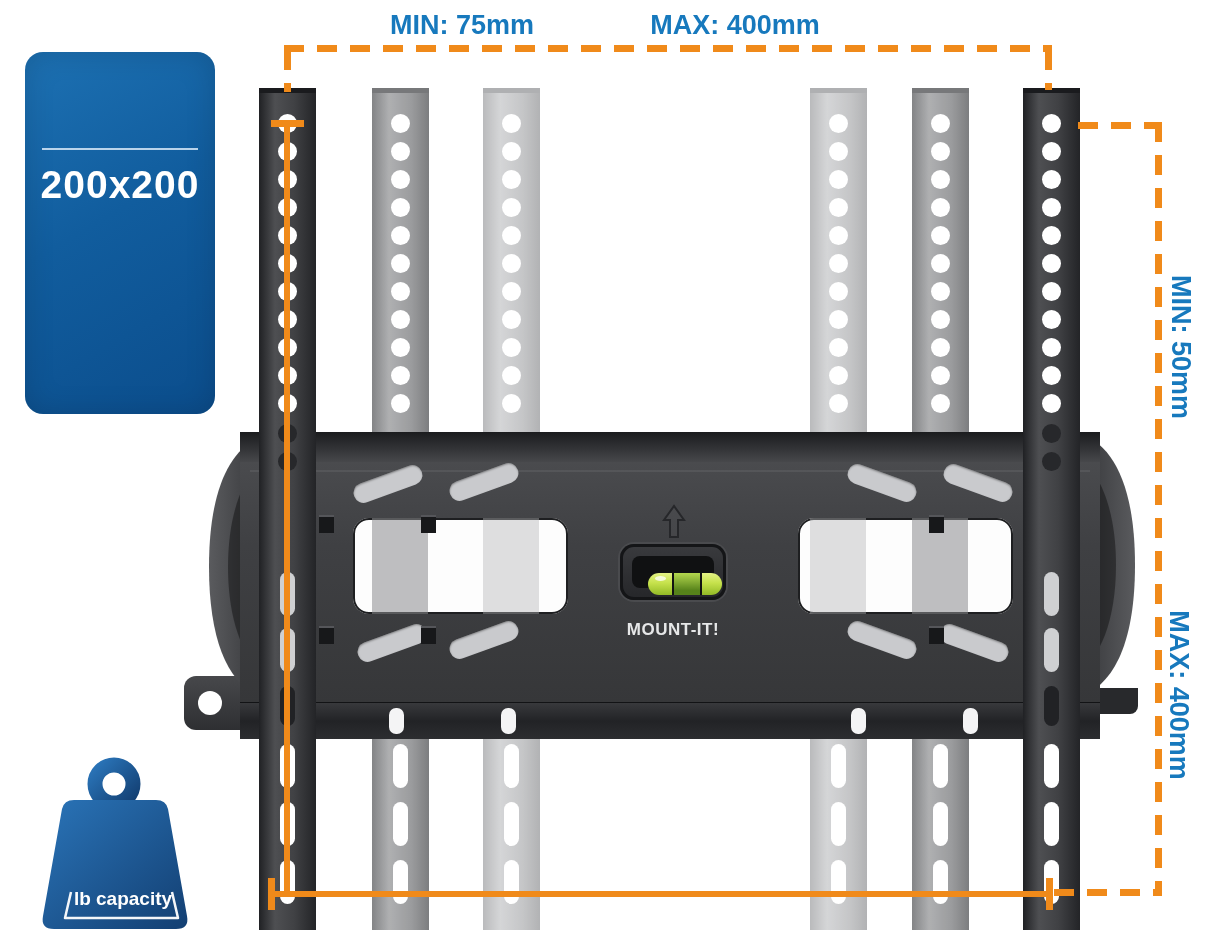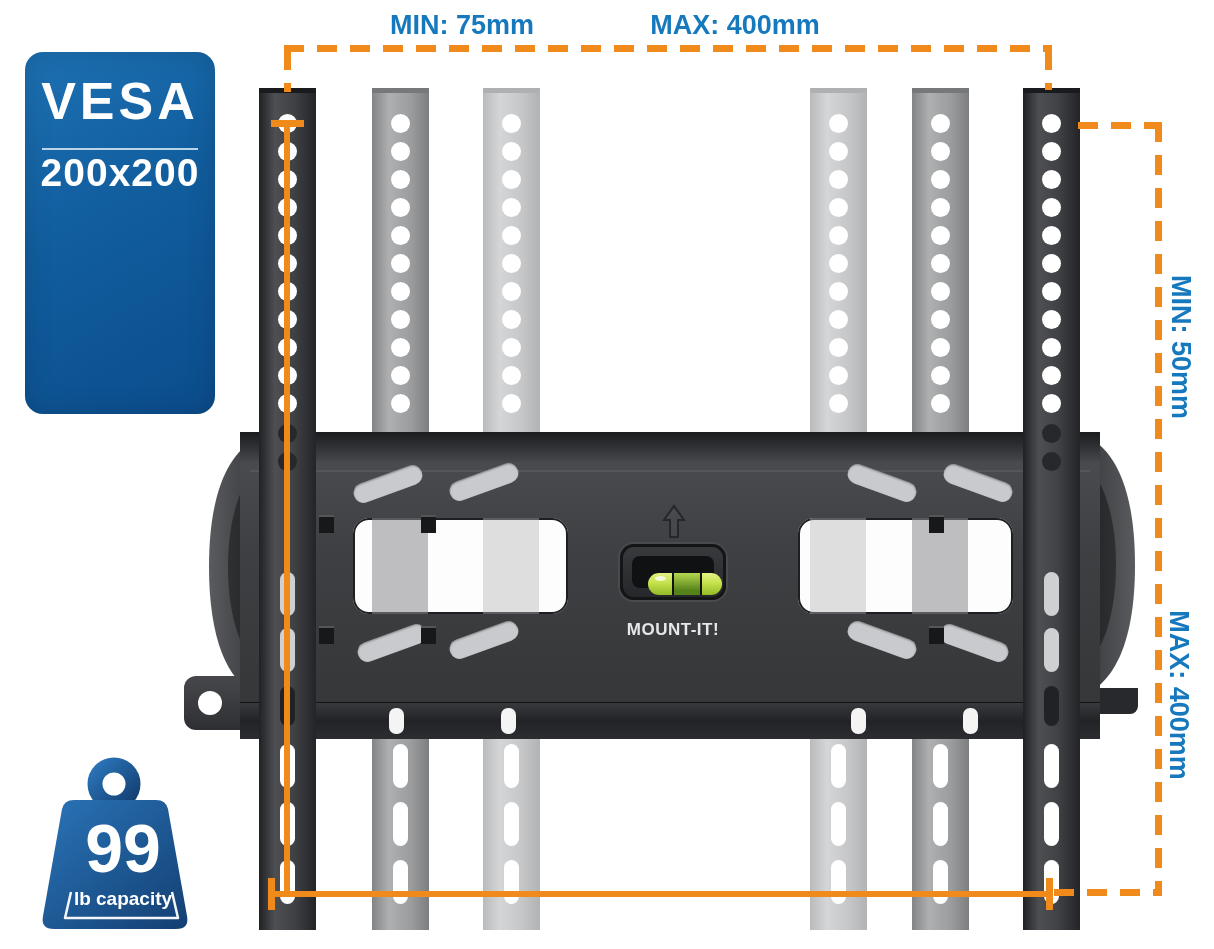--- a/index.html
+++ b/index.html
@@ -109,23 +109,22 @@
     font-size:68px;font-weight:bold;line-height:68px;z-index:22;}
   .weight-unit{left:38px;top:888px;width:170px;text-align:center;color:#fff;
     font-size:19px;font-weight:bold;z-index:22;}
 </style>
 </head>
 <body>
 
 <div id="canvas">
 
   <div class="abs vesa-panel">
-    <div class="abs vesa-title">VESA</div>
     <div class="abs vesa-divider"></div>
-    <div class="abs vesa-size" style="top:98px">200x200</div>
+    <div class="abs vesa-size" style="top:110px">200x200</div>
   </div>
 
   <div class="abs dim-label ctr" style="left:462px;top:10px">MIN: 75mm</div>
   <div class="abs dim-label ctr" style="left:735px;top:10px">MAX: 400mm</div>
 
   <div class="abs dim-label rot" style="left:1180px;top:347px">MIN: 50mm</div>
   <div class="abs dim-label rot" style="left:1178px;top:695px">MAX: 400mm</div>
 
   <div class="abs rail dark" style="left:259px">
       <div class="hole" style="top: 20.5px;"></div>
@@ -318,21 +317,20 @@
     <defs>
         <linearGradient id="wbg" x1="0" y1="0" x2="1" y2="1">
       <stop offset="0" stop-color="#2a74b8"></stop>
           <stop offset="1" stop-color="#133f72"></stop>
     </linearGradient>
       </defs>
     <circle cx="76" cy="42" r="19" fill="none" stroke="url(#wbg)" stroke-width="15"></circle>
     <path d="M36 58 L118 58 Q128 58 130 67 L149 174 Q151.5 187 138 187 L16 187 Q2.5 187 5 174 L24 67 Q26 58 36 58 Z" fill="url(#wbg)"></path>
     <path d="M33 150 L27 176 L140 176 L134 150" fill="none" stroke="#ffffff" stroke-width="2.5" stroke-linejoin="round" opacity=".95"></path>
   </svg>
-  <div class="abs weight-num">99</div>
   <div class="abs weight-unit">lb capacity</div>
 
   <div class="abs dash-h" style="left:284px;top:45px;width:768px"></div>
   <div class="abs dash-v" style="left:284px;top:50px;height:42px"></div>
   <div class="abs dash-v" style="left:1045px;top:50px;height:40px"></div>
 
   <div class="abs tick-h" style="left:271px;top:120px"></div>
   <div class="abs solid-v" style="left:284px;top:124px;height:770px"></div>
 
   <div class="abs tick-v" style="left:268px;top:878px"></div>

